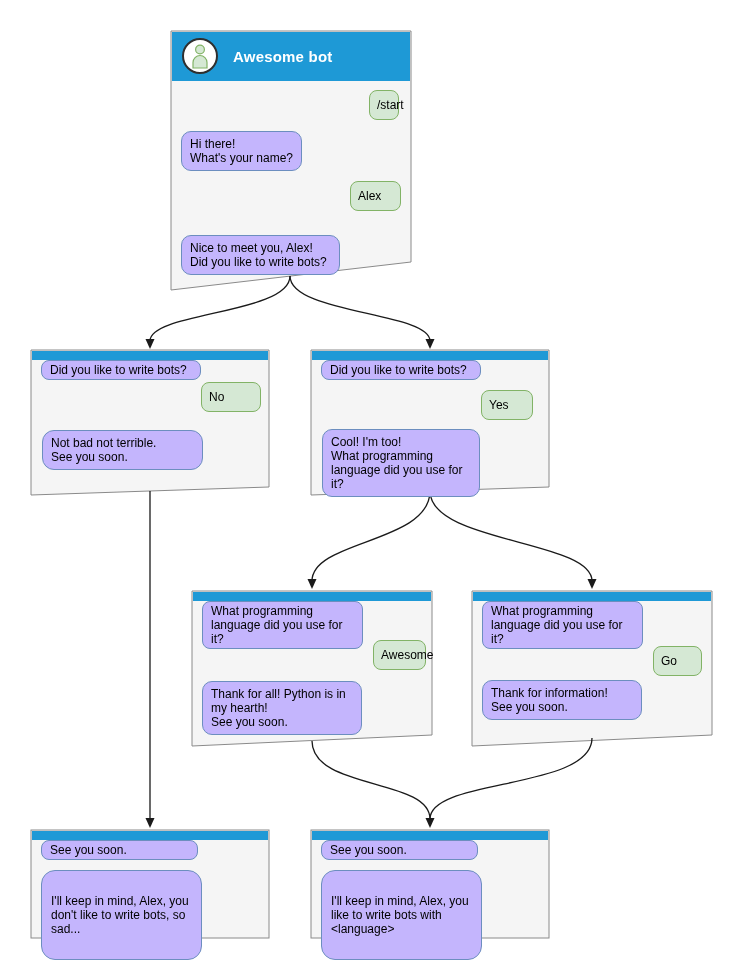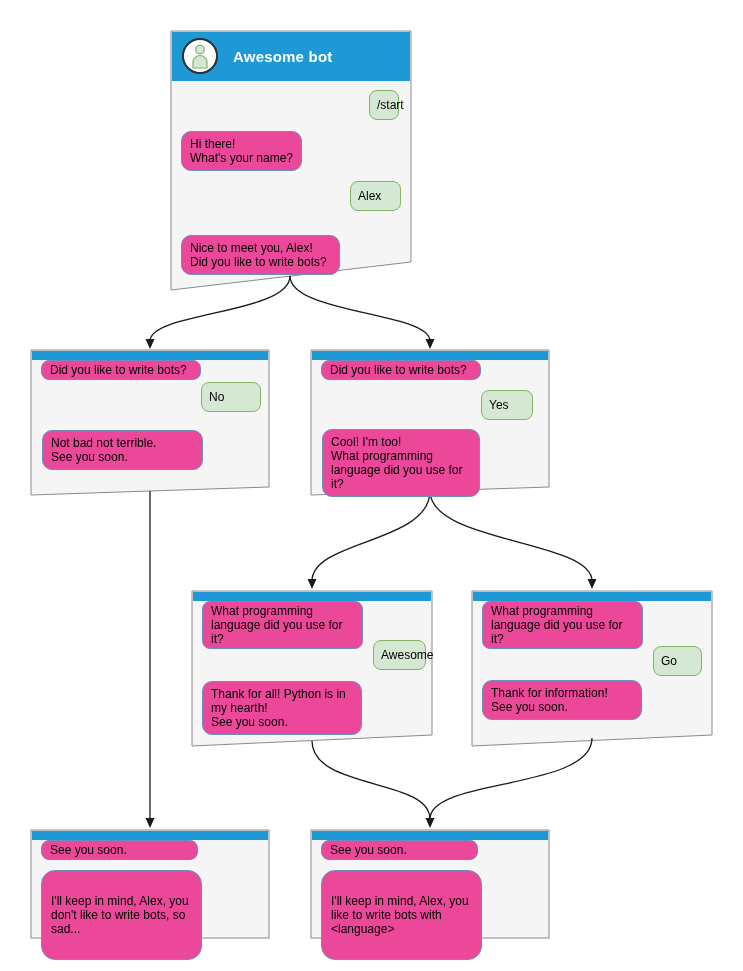--- a/index.html
+++ b/index.html
@@ -10,21 +10,21 @@
   .win-header{position:absolute;left:1px;right:1px;top:1px;background:#1e99d6;}
   .win-header.big{height:49px;}
   .win-header.thin{height:9px;}
   .win-title{position:absolute;left:61px;top:0;line-height:49px;color:#ffffff;
              font-size:15px;font-weight:bold;letter-spacing:.2px;}
   .avatar{position:absolute;left:10px;top:6px;width:36px;height:36px;background:#ffffff;
           border:2px solid #2f2f2f;border-radius:50%;box-sizing:border-box;
           display:flex;align-items:center;justify-content:center;}
   .bubble{position:absolute;box-sizing:border-box;font-size:12px;line-height:14px;
           white-space:pre-line;}
-  .bot{background:#ec4899;border:1px solid #6c8ebf;border-radius:10px;padding:5px 8px;}
+  .bot{background:#c4b5fd;border:1px solid #6c8ebf;border-radius:10px;padding:5px 8px;}
   .bot.compact{padding:2px 8px;border-radius:8px;}
   .bot.tall{padding:23px 9px;border-radius:14px;}
   .user{background:#d5e8d4;border:1px solid #82b366;border-radius:8px;
         padding:7px 7px;white-space:nowrap;}
 </style>
 </head>
 <body>
 
 <div class="page">
 
@@ -75,21 +75,21 @@
 What's your name?</div>
     <div class="bubble user" style="left:179px;top:150px;width:51px;">Alex</div>
     <div class="bubble bot" style="left:10px;top:204px;width:159px;">Nice to meet you, Alex!
 Did you like to write bots?</div>
   </div>
 
   <div class="win" style="left:31px;top:350px;width:238px;height:146px;">
     <div class="win-header thin"></div>
     <div class="bubble bot compact" style="left:10px;top:10px;width:160px;">Did you like to write bots?</div>
     <div class="bubble user" style="left:170px;top:32px;width:60px;">No</div>
-    <div class="bubble bot" style="left:11px;top:80px;width:161px;">Not bad not terrible.
+    <div class="bubble bot" style="left:11px;top:80px;width:161px;border-radius:12px;">Not bad not terrible.
 See you soon.</div>
   </div>
 
   <div class="win" style="left:311px;top:350px;width:238px;height:146px;">
     <div class="win-header thin"></div>
     <div class="bubble bot compact" style="left:10px;top:10px;width:160px;">Did you like to write bots?</div>
     <div class="bubble user" style="left:170px;top:40px;width:52px;">Yes</div>
     <div class="bubble bot" style="left:11px;top:79px;width:158px;">Cool! I'm too!
 What programming
 language did you use for it?</div>

